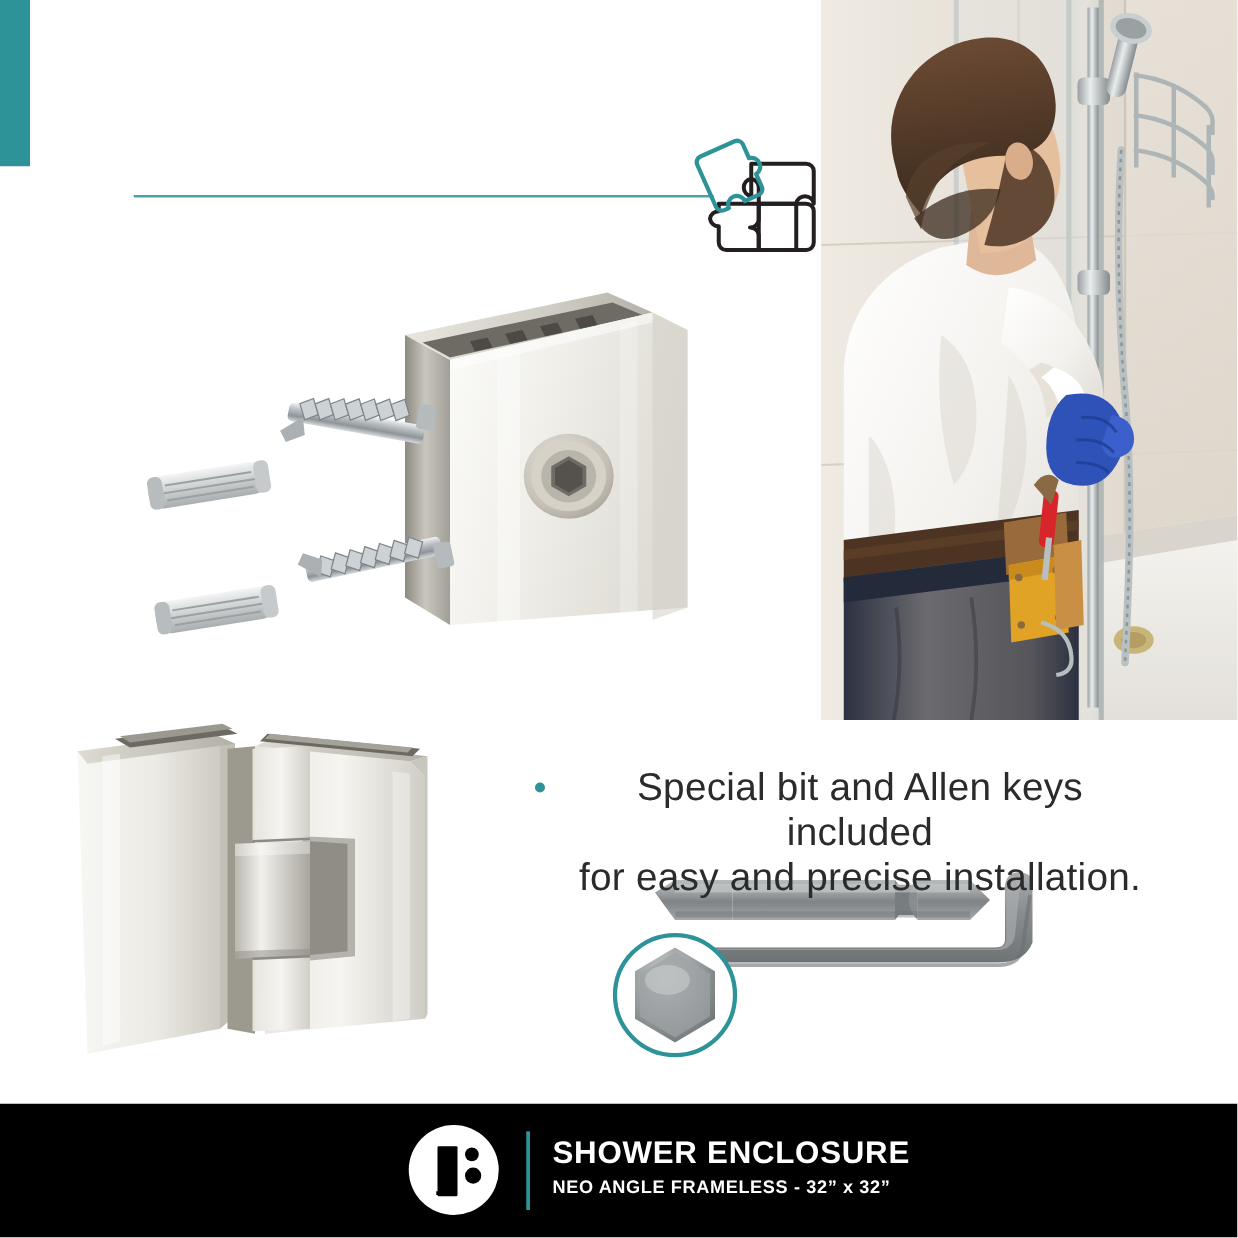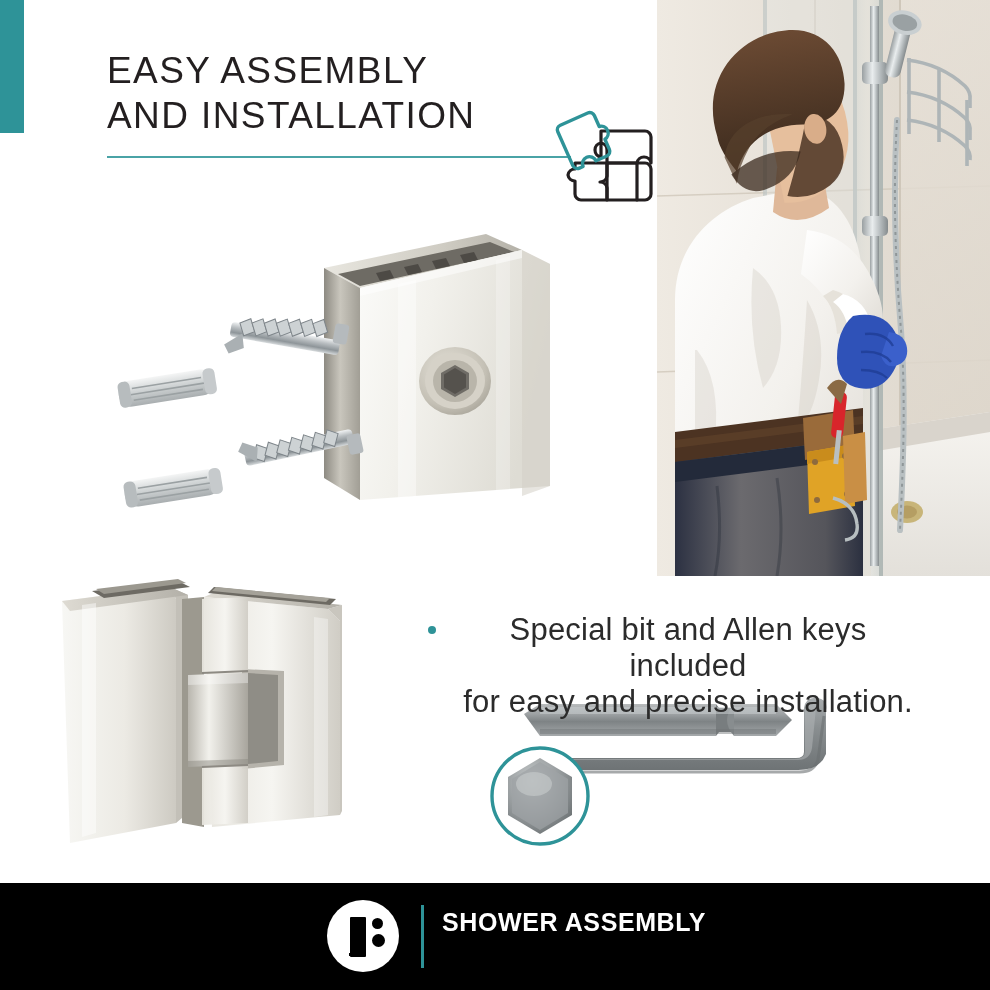--- a/index.html
+++ b/index.html
@@ -88,22 +88,20 @@
     line-height:22px; margin-top:2px;
   }
 </style>
 </head>
 <body>
 
 <div id="stage">
 
   <div class="corner-bar"></div>
 
-  <div class="headline">EASY ASSEMBLY
-AND INSTALLATION</div>
   <div class="rule"></div>
 
   <div class="puzzle">
     <svg viewBox="0 0 120 110" width="120" height="110">
 
       <g fill="none" stroke="#231f20" stroke-width="3.2" stroke-linejoin="round" stroke-linecap="round">
 
         <path d="M62 33 h38 a6 6 0 0 1 6 6 v26 h-0
                  a7 7 0 0 0 -7 -6 a7 7 0 0 0 -7 6 h-30 v-13
                  a7 7 0 0 0 -6 -7 a7 7 0 0 0 -6 7 a7 7 0 0 0 6 7 v-26 z"></path>
@@ -518,17 +516,18 @@
 
   <div class="footer">
     <div class="footer-logo">
       <div class="logo-bar"></div>
       <div class="logo-dot1"></div>
       <div class="logo-dot2"></div>
       <div class="logo-micro"></div>
     </div>
     <div class="footer-divider"></div>
     <div class="footer-text">
-      <div class="footer-title">SHOWER ASSEMBLY</div>
+      <div class="footer-title">SHOWER ENCLOSURE</div>
+      <div class="footer-sub">NEO ANGLE FRAMELESS - 32” x 32”</div>
     </div>
   </div>
 
 </div>
 
 </body></html>

